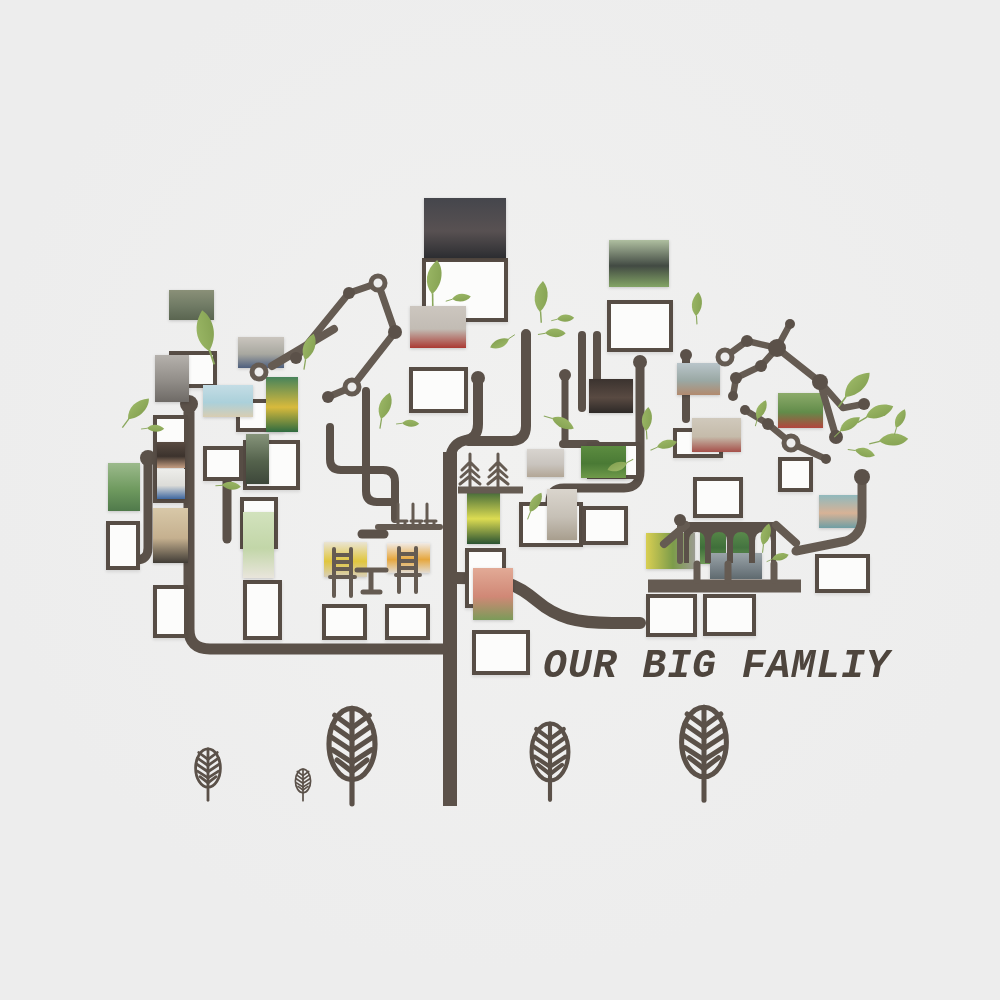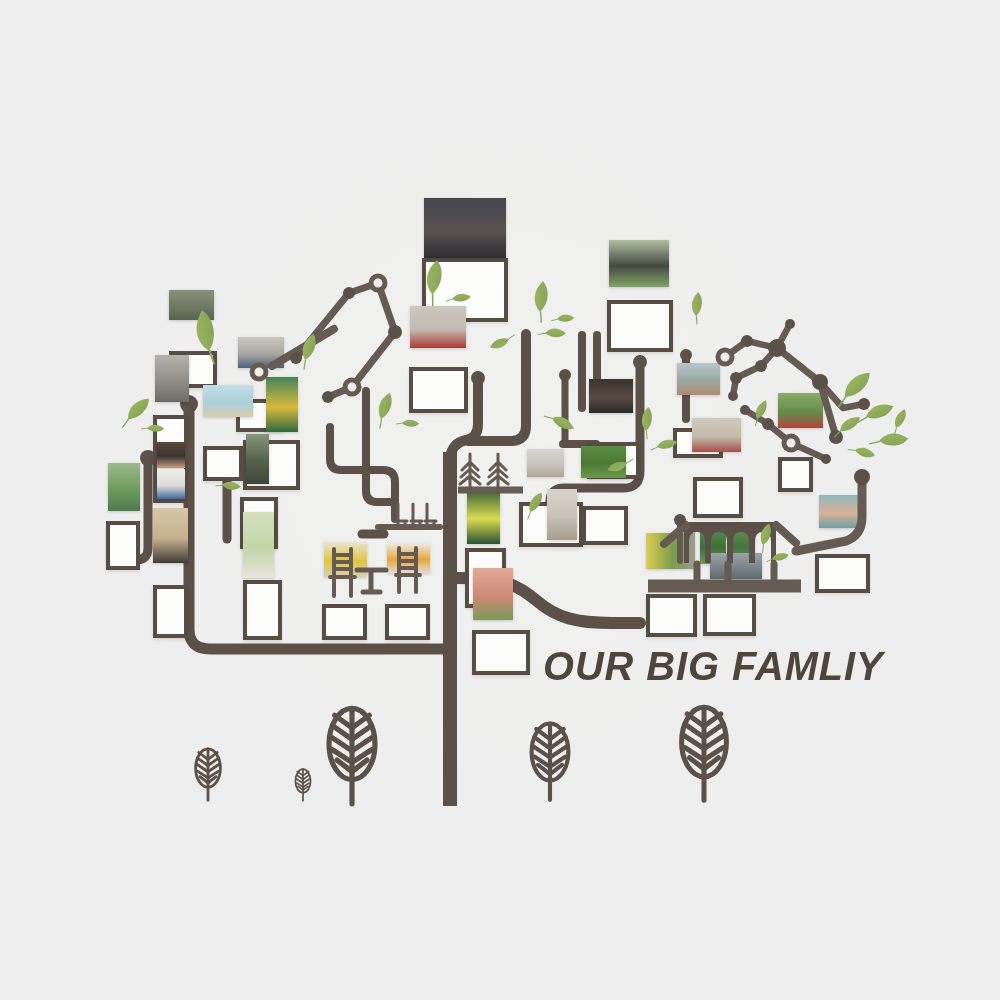--- a/index.html
+++ b/index.html
@@ -1,17 +1,17 @@
 <!DOCTYPE html>
 <html><head>
 <meta charset="utf-8">
 <style>
   html,body{margin:0;padding:0;background:#e9e9e9;}
   #stage{position:relative;width:1000px;height:1000px;overflow:hidden;
-         font-family:Liberation Sans, sans-serif;}
+         font-family:Liberation Mono, monospace;}
   #stage .bg{position:absolute;inset:0;}
   svg.layer{position:absolute;left:0;top:0;width:1000px;height:1000px;}
   #photo-layer{position:absolute;left:0;top:0;width:1000px;height:1000px;}
   .frame{position:absolute;background:#fcfcfb;border:4px solid #574d45;
          box-sizing:border-box;box-shadow:0 2px 3px rgba(0,0,0,0.10);}
   .photo{position:absolute;box-shadow:0 1px 3px rgba(0,0,0,0.18);}
   #title{position:absolute;font-weight:bold;font-style:italic;
          letter-spacing:1px;transform:scaleX(.97);transform-origin:left;
          white-space:nowrap;}
 </style>

